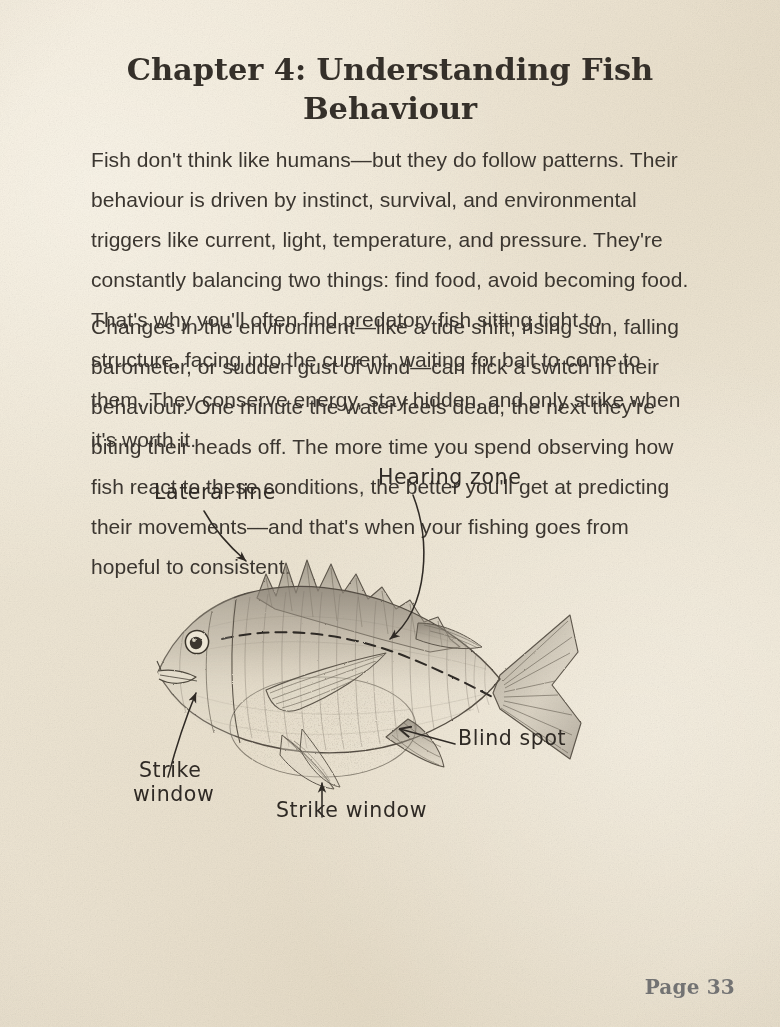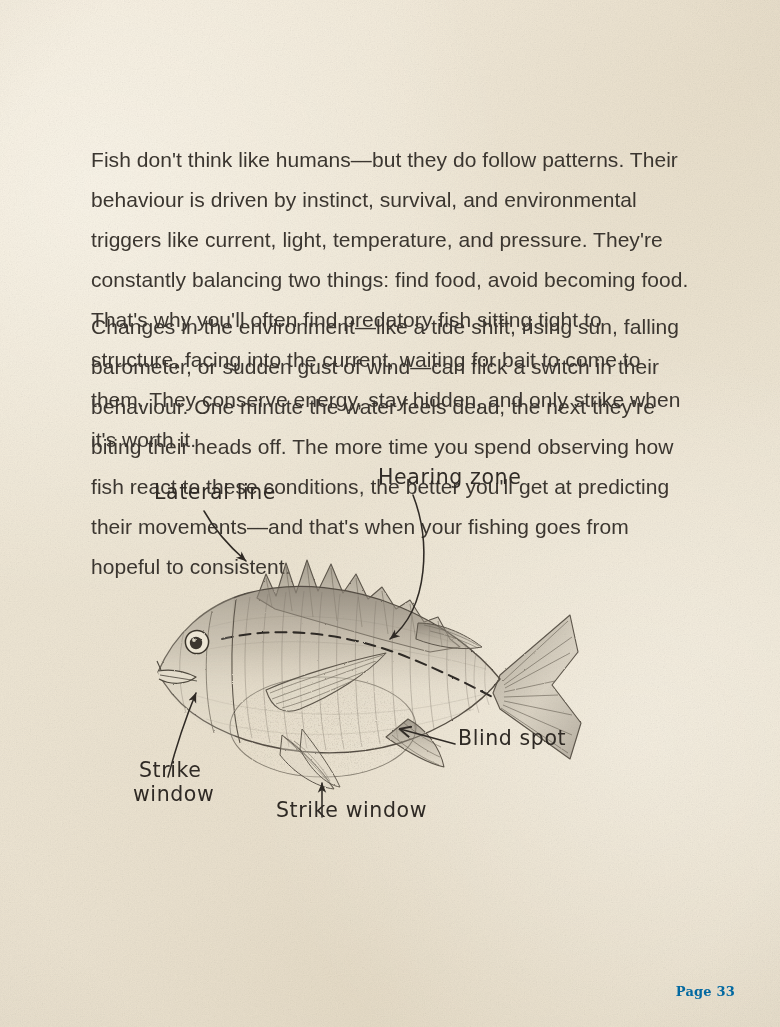--- a/index.html
+++ b/index.html
@@ -84,22 +84,22 @@
     height: 385px;
   }
   #figure svg { display: block; }
 
   #page-number {
     position: absolute;
     right: 45px;
     bottom: 28px;
     font-family: "DejaVu Serif", "Liberation Serif", serif;
     font-weight: 700;
-    font-size: 13px;
-    color: #0369a1;
+    font-size: 20px;
+    color: #737373;
     letter-spacing: 0.2px;
   }
 </style>
 </head>
 <body>
 
 <div id="paper"></div>
 
 <svg id="grain" width="780" height="1027" xmlns="http://www.w3.org/2000/svg">
   <filter id="grainFilter">
@@ -109,20 +109,21 @@
       <feFuncA type="linear" slope="0.30" intercept="0"></feFuncA>
     </feComponentTransfer>
   </filter>
   <rect width="780" height="1027" filter="url(#grainFilter)" fill="#b8a98a"></rect>
 </svg>
 
 <div id="vignette"></div>
 
 <div id="content">
 
+  <h1 id="chapter-title">Chapter 4: Understanding Fish Behaviour</h1>
 
   <p class="para" id="para-1">Fish don't think like humans—but they do follow patterns. Their behaviour is driven by instinct, survival, and environmental triggers like current, light, temperature, and pressure. They're constantly balancing two things: find food, avoid becoming food. That's why you'll often find predatory fish sitting tight to structure, facing into the current, waiting for bait to come to them. They conserve energy, stay hidden, and only strike when it's worth it.</p>
 
   <p class="para" id="para-2">Changes in the environment—like a tide shift, rising sun, falling barometer, or sudden gust of wind—can flick a switch in their behaviour. One minute the water feels dead, the next they're biting their heads off. The more time you spend observing how fish react to these conditions, the better you'll get at predicting their movements—and that's when your fishing goes from hopeful to consistent.</p>
 
   <div id="figure">
     <svg width="520" height="385" viewBox="0 0 520 385" xmlns="http://www.w3.org/2000/svg">
       <defs>
 
         <filter id="pencilRough" x="-20%" y="-20%" width="140%" height="140%">

